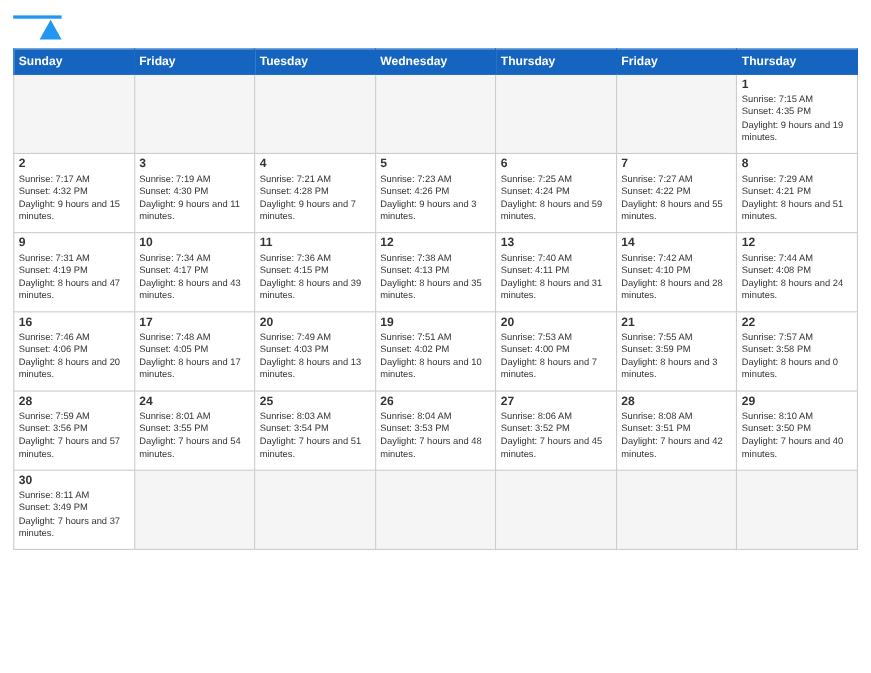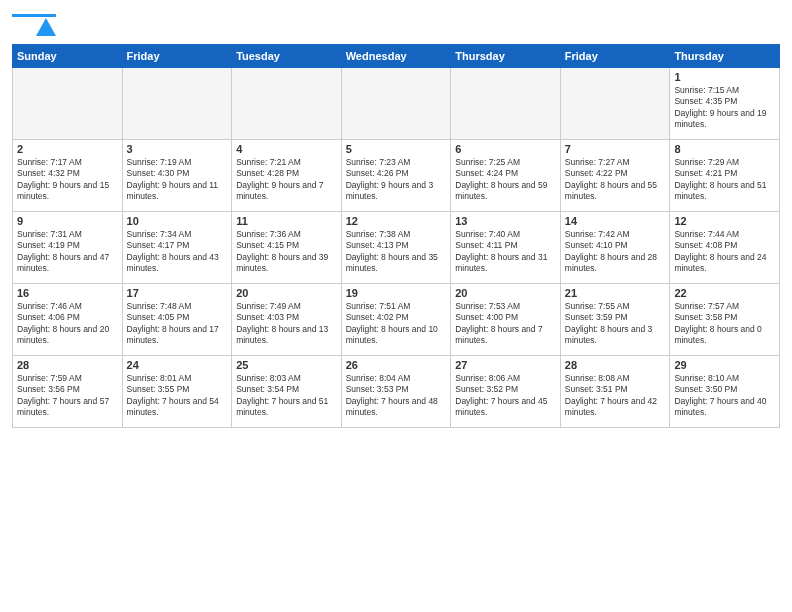--- a/index.html
+++ b/index.html
@@ -244,15 +244,27 @@
   </td>
           <td>
     <span class="day-number">28</span>
     <div class="day-info">Sunrise: 8:08 AM<br>Sunset: 3:51 PM<br>Daylight: 7 hours and 42 minutes.</div>
   </td>
           <td>
     <span class="day-number">29</span>
     <div class="day-info">Sunrise: 8:10 AM<br>Sunset: 3:50 PM<br>Daylight: 7 hours and 40 minutes.</div>
   </td>
         </tr>
+        <tr class="last-row">
+          <td>
+    <span class="day-number">30</span>
+    <div class="day-info">Sunrise: 8:11 AM<br>Sunset: 3:49 PM<br>Daylight: 7 hours and 37 minutes.</div>
+  </td>
+          <td class="empty"></td>
+          <td class="empty"></td>
+          <td class="empty"></td>
+          <td class="empty"></td>
+          <td class="empty"></td>
+          <td class="empty"></td>
+        </tr>
       </tbody>
   </table>
 </div>
 
 </body></html>

